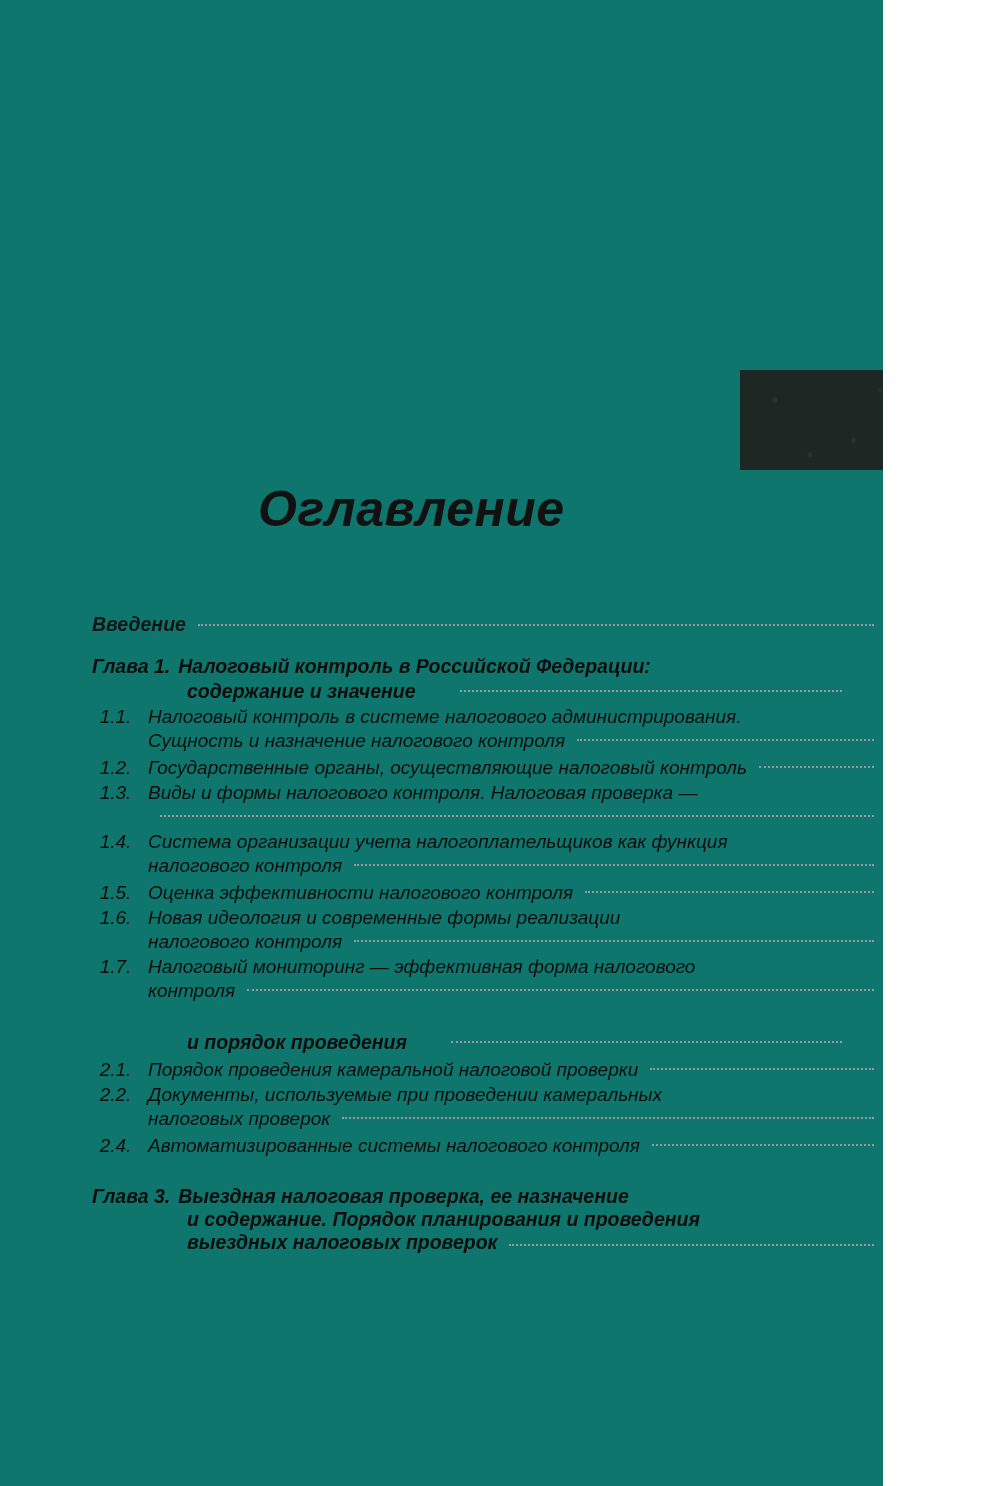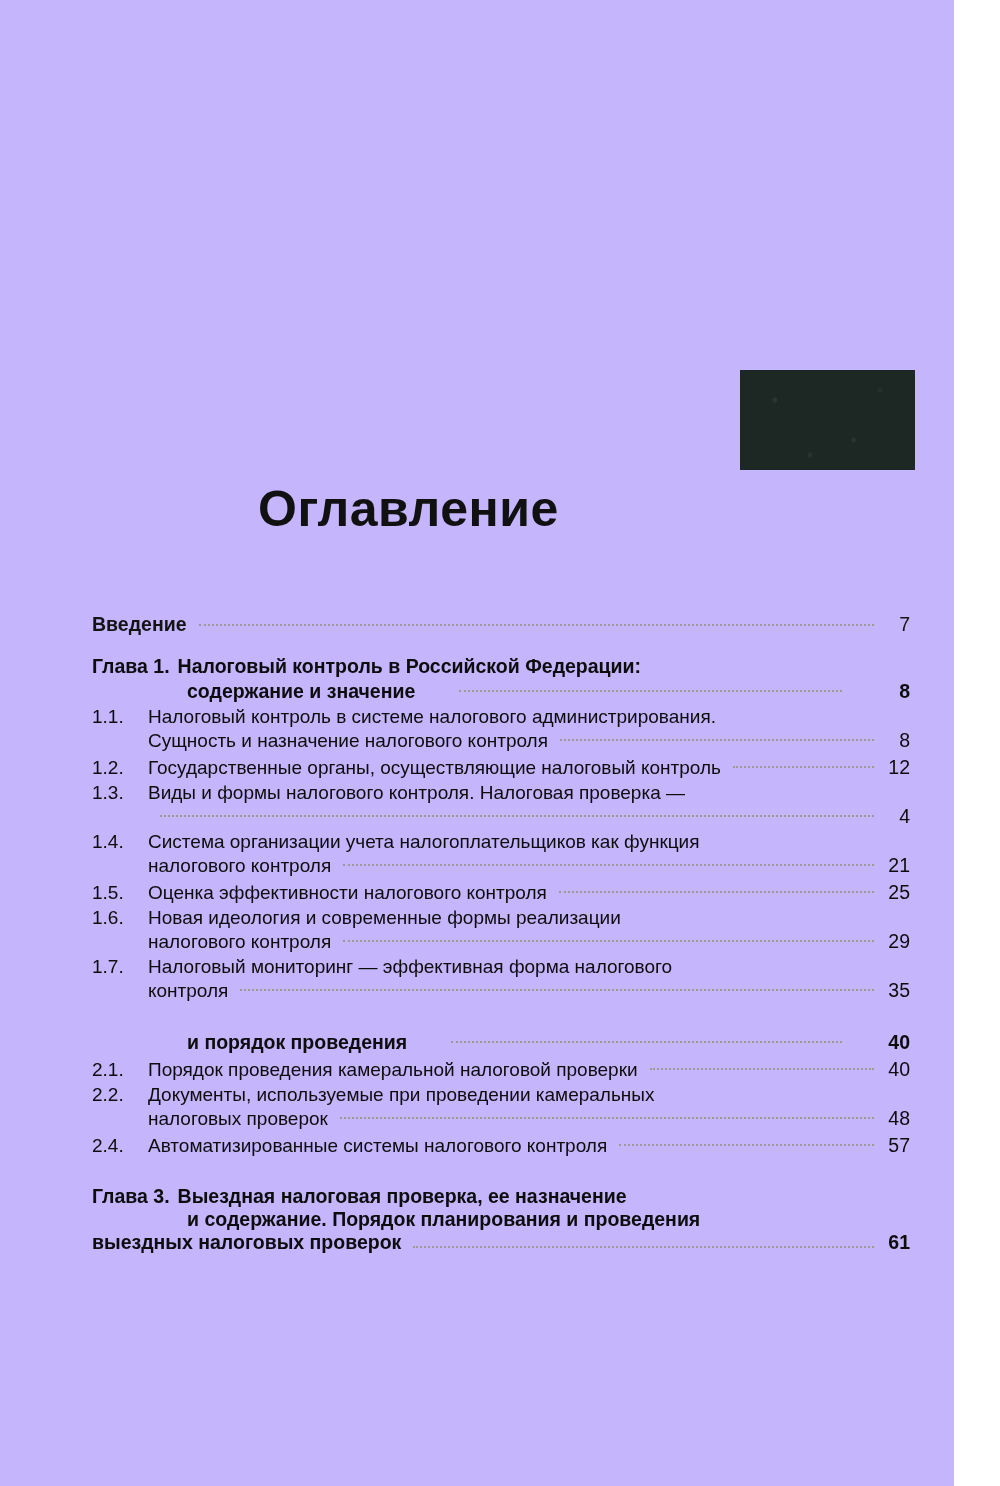--- a/index.html
+++ b/index.html
@@ -2,26 +2,27 @@
 <html><head>
 <meta charset="utf-8">
 <style>
   html, body {
     margin: 0;
     padding: 0;
     background: #ffffff;
   }
   .page {
     position: relative;
-    width: 954px;
+    width: 883px;
     height: 1486px;
-    background: #c4b5fd;
+    background: #0f766e;
     font-family: "Liberation Sans", sans-serif;
     color: #0d0d0d;
     overflow: hidden;
+    font-style: italic;
   }
   .deco-block {
     position: absolute;
     left: 740px;
     top: 370px;
     width: 175px;
     height: 100px;
     background: #1d2724;
     background-image:
       radial-gradient(circle at 20% 30%, rgba(255,255,255,0.06) 0 2px, transparent 3px),
@@ -70,21 +71,21 @@
   .chapter .num {
     white-space: nowrap;
   }
   .sub {
     font-size: 19px;
     margin-top: 3px;
   }
   .sub .num {
     width: 56px;
     flex: 0 0 56px;
-    text-align: left;
+    text-align: center;
     padding-right: 9px;
     box-sizing: border-box;
   }
   .row {
     display: flex;
     align-items: baseline;
   }
   .textwrap {
     flex: 1;
   }
@@ -113,21 +114,22 @@
     font-size: 19.5px;
   }
   .chapline2 {
     display: flex;
     align-items: baseline;
     margin-left: 95px;
     gap: 32px;
   }
   .chapline3 {
     display: flex;
-    align-items: flex-end;
+    align-items: center;
+    margin-left: 95px;
   }
   .spacer-14 { height: 14px; }
 </style>
 </head>
 <body>
 
 <div class="page">
 
   <div class="deco-block"></div>
 

